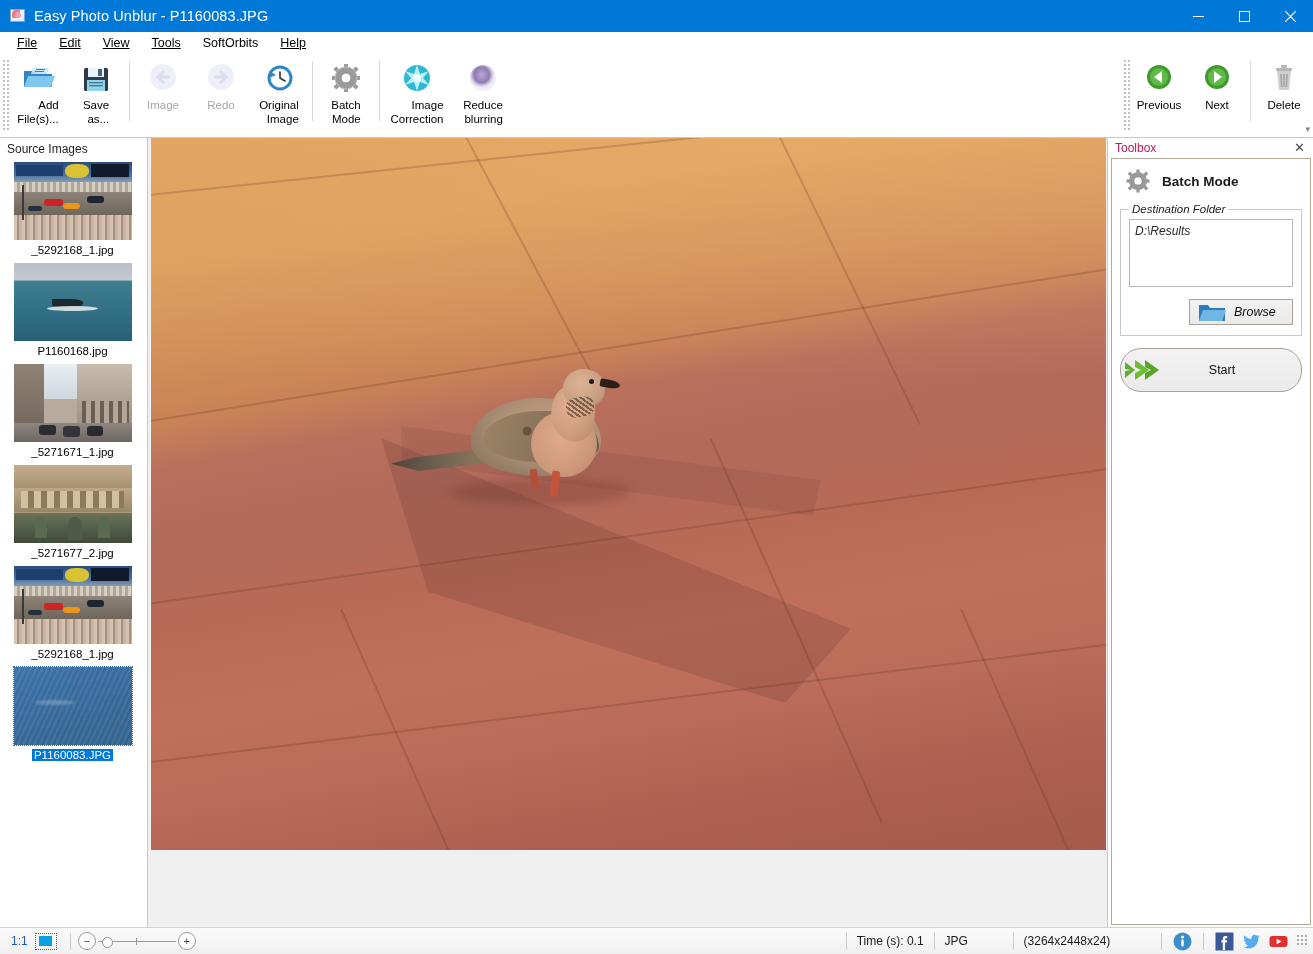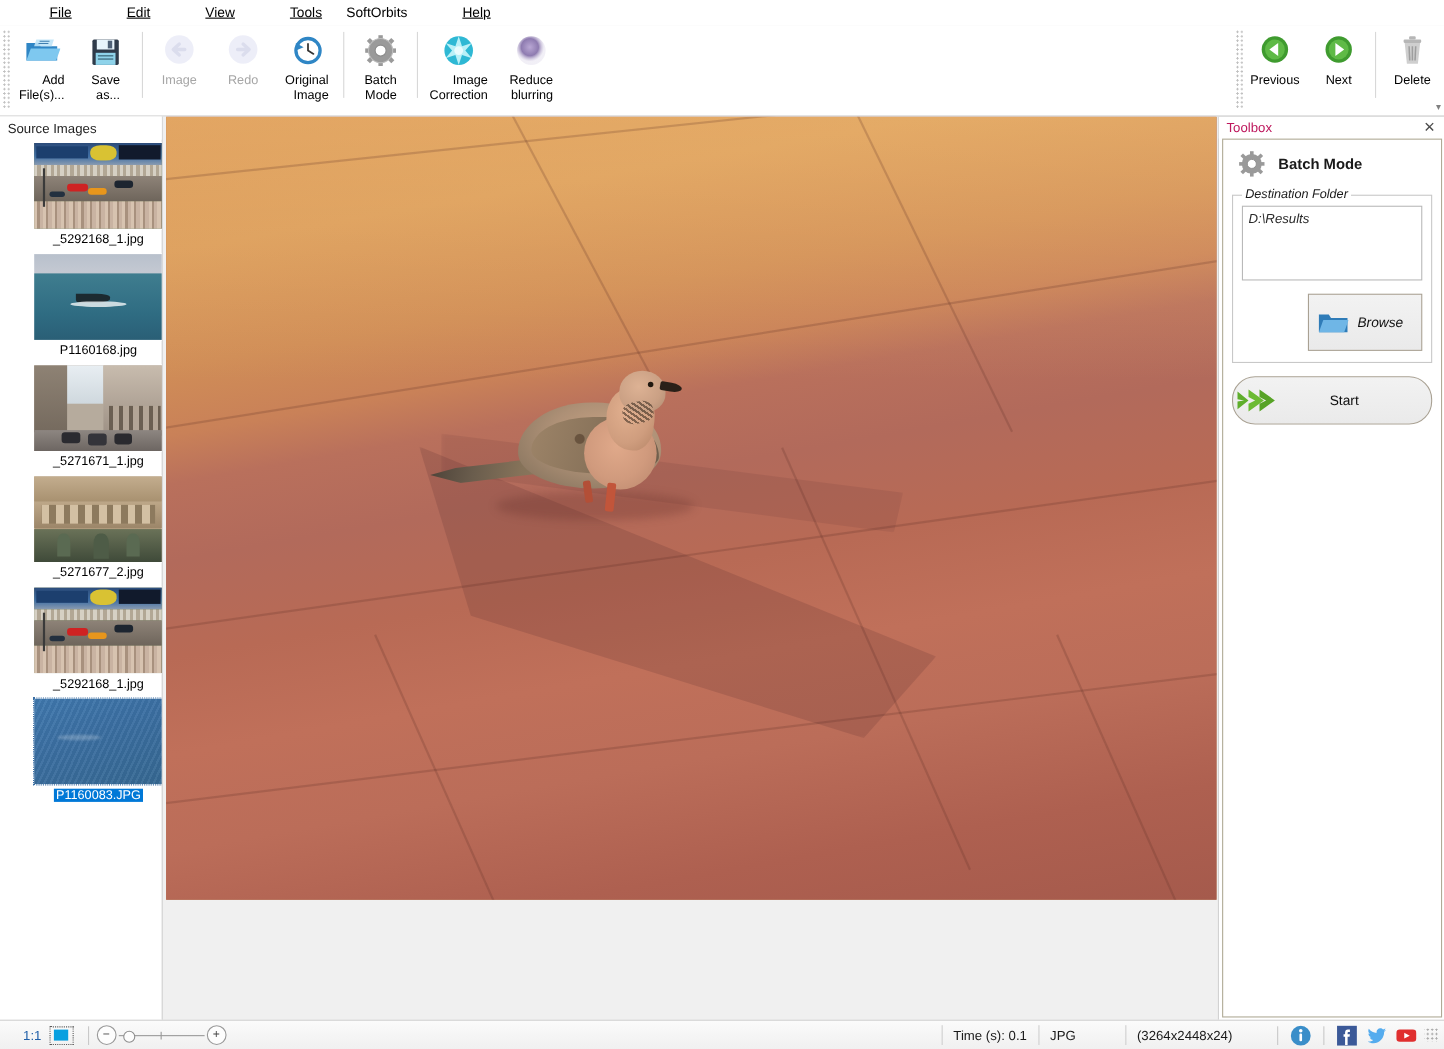--- a/index.html
+++ b/index.html
@@ -71,21 +71,21 @@
     display: flex; align-items: center;
     border-bottom: 0px;
     padding-left: 6px;
   }
   .menu-item {
     font-size: 12.5px; color: #000000;
     padding: 3px 11px 4px 11px;
     white-space: nowrap;
     cursor: default;
   }
-  .menu-item u { text-decoration: underline; margin-left: 28px; }
+  .menu-item u { text-decoration: underline; }
 
   
   .toolbar {
     height: 82px; min-height: 82px;
     background: #ffffff;
     position: relative;
     display: flex; align-items: flex-start;
     border-bottom: 1px solid #c8c8c8;
   }
   .grip {
@@ -152,21 +152,20 @@
     font-size: 12px; color: #1f1f1f;
     padding: 4px 6px 3px 7px;
     background: #ffffff;
     white-space: nowrap;
   }
   .thumb-list {
     flex: 1 1 auto;
     overflow: hidden;
     padding-top: 2px;
     position: relative;
-    padding-left: 17px;
   }
   .thumb-item {
     width: 145px;
     display: flex; flex-direction: column; align-items: center;
     margin-bottom: 4px;
     cursor: default;
   }
   .thumb-box {
     width: 120px; height: 80px;
     border: 1px solid #ffffff;
@@ -429,42 +428,42 @@
   .dest-box {
     height: 68px;
     border: 1px solid #b9b9b9;
     background: #ffffff;
     font-size: 12px; color: #2a2a2a;
     padding: 4px 5px;
     box-sizing: border-box;
     overflow: hidden;
   }
   .btn {
-    height: 52px;
+    height: 26px;
     background: linear-gradient(180deg,#f2f2f2 0%, #eaeaea 100%);
     border: 1px solid #a9a193;
     display: flex; align-items: center;
     cursor: default;
     box-sizing: border-box;
   }
   .btn-ico { width: 44px; height: 30px; display: flex; align-items: center; justify-content: center; flex: 0 0 auto; }
   .btn-label { flex: 1 1 auto; text-align: center; font-size: 12.5px; color: #101010; padding-right: 22px; }
   .browse-row { margin-top: 12px; display: flex; justify-content: flex-end; }
   .browse-btn { width: 104px; }
   .start-btn { width: 100%; height: 44px; border-radius: 21px; }
 
   
   .statusbar {
     height: 26px; min-height: 26px;
     background: linear-gradient(180deg,#fbfbfb 0%, #f0f0f0 100%);
     border-top: 1px solid #d4d4d4;
     display: flex; align-items: center;
     position: relative;
   }
-  .sb-zoom { display: flex; align-items: center; padding-left: 21px; }
+  .sb-zoom { display: flex; align-items: center; padding-left: 11px; }
   .sb-ratio { font-size: 12px; color: #1f5fa8; margin-right: 7px; }
   .fitbtn {
     width: 22px; height: 17px;
     border: 1px dotted #5a5a5a;
     display: flex; align-items: center; justify-content: center;
     margin-right: 6px;
     box-sizing: border-box;
   }
   .fitbtn i { display:block; width: 13px; height: 10px; background: #08a0e0; }
   .sb-divider { width: 1px; height: 17px; background: #c9c9c9; margin: 0 7px; }
@@ -498,20 +497,45 @@
     background-image: radial-gradient(circle, #a9a9a9 1px, transparent 1px);
     background-size: 4px 4px;
     background-position: 1px 3px;
   }
 </style>
 </head>
 <body>
 
 <div id="app">
 
+  <div class="titlebar">
+    <div class="title-icon">
+      <div class="ti-doc"></div>
+        <div class="ti-flower"></div>
+        <div class="ti-flower2"></div>
+    </div>
+    <div class="title-text">Easy Photo Unblur - P1160083.JPG</div>
+    <div class="win-buttons">
+      <div class="win-btn">
+        <svg width="11" height="11" viewBox="0 0 11 11">
+            <rect x="0" y="5" width="11" height="1" fill="#fff"></rect>
+          </svg>
+      </div>
+      <div class="win-btn">
+        <svg width="11" height="11" viewBox="0 0 11 11">
+            <rect x="0.5" y="0.5" width="10" height="10" fill="none" stroke="#fff"></rect>
+          </svg>
+      </div>
+      <div class="win-btn close">
+        <svg width="11" height="11" viewBox="0 0 11 11">
+            <path d="M0 0 L11 11 M11 0 L0 11" stroke="#fff" stroke-width="1.1"></path>
+          </svg>
+      </div>
+    </div>
+  </div>
 
   <div class="menubar">
     <div class="menu-item"><u>File</u></div>
     <div class="menu-item"><u>Edit</u></div>
     <div class="menu-item"><u>View</u></div>
     <div class="menu-item"><u>Tools</u></div>
     <div class="menu-item"><span>SoftOrbits</span></div>
     <div class="menu-item"><u>Help</u></div>
   </div>
 

